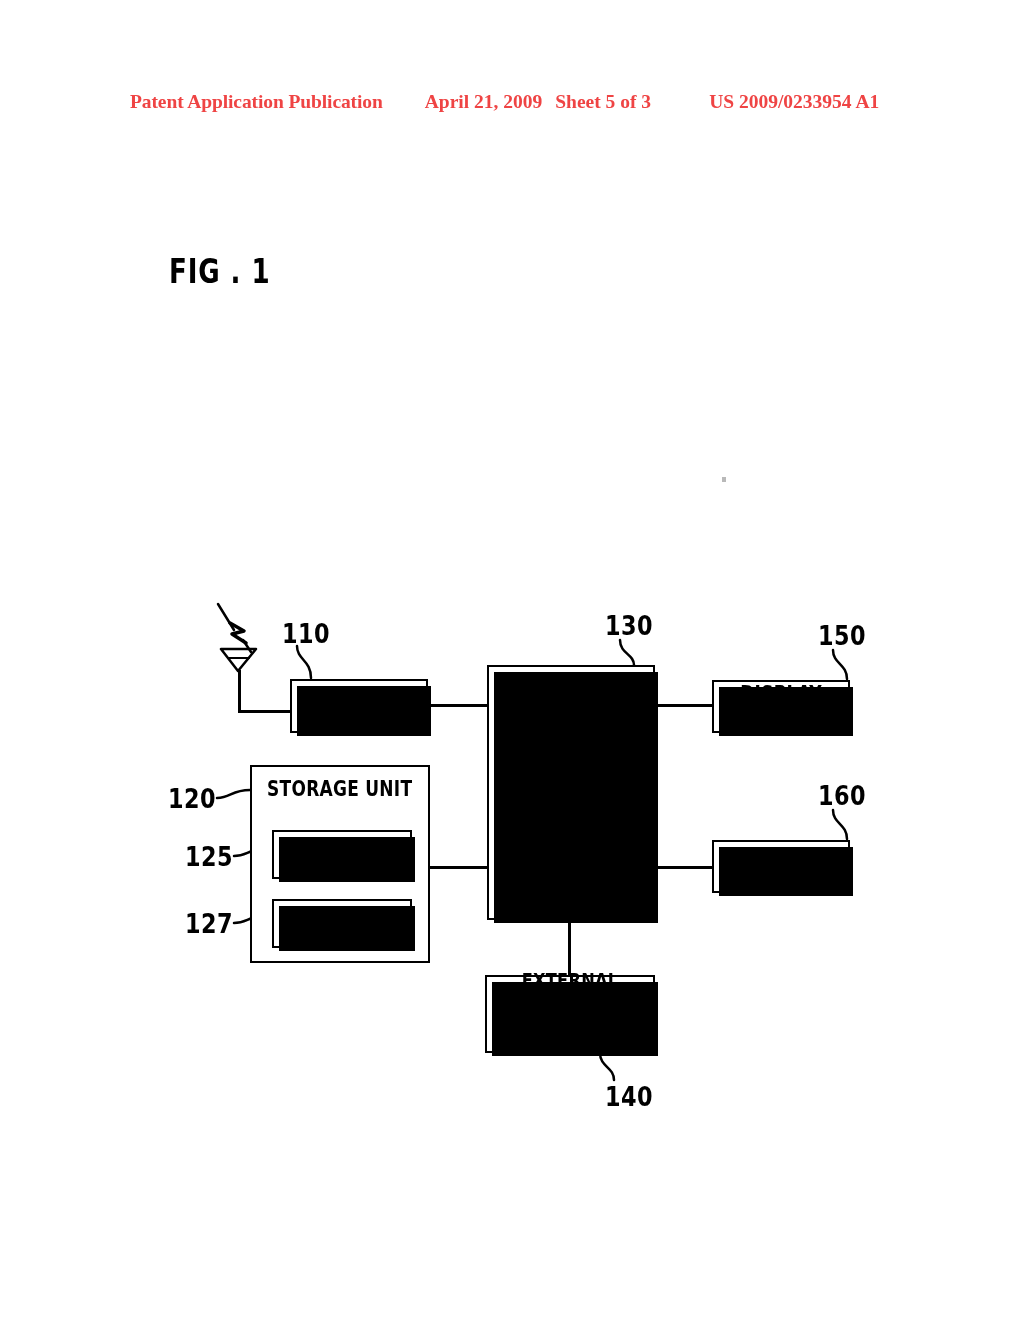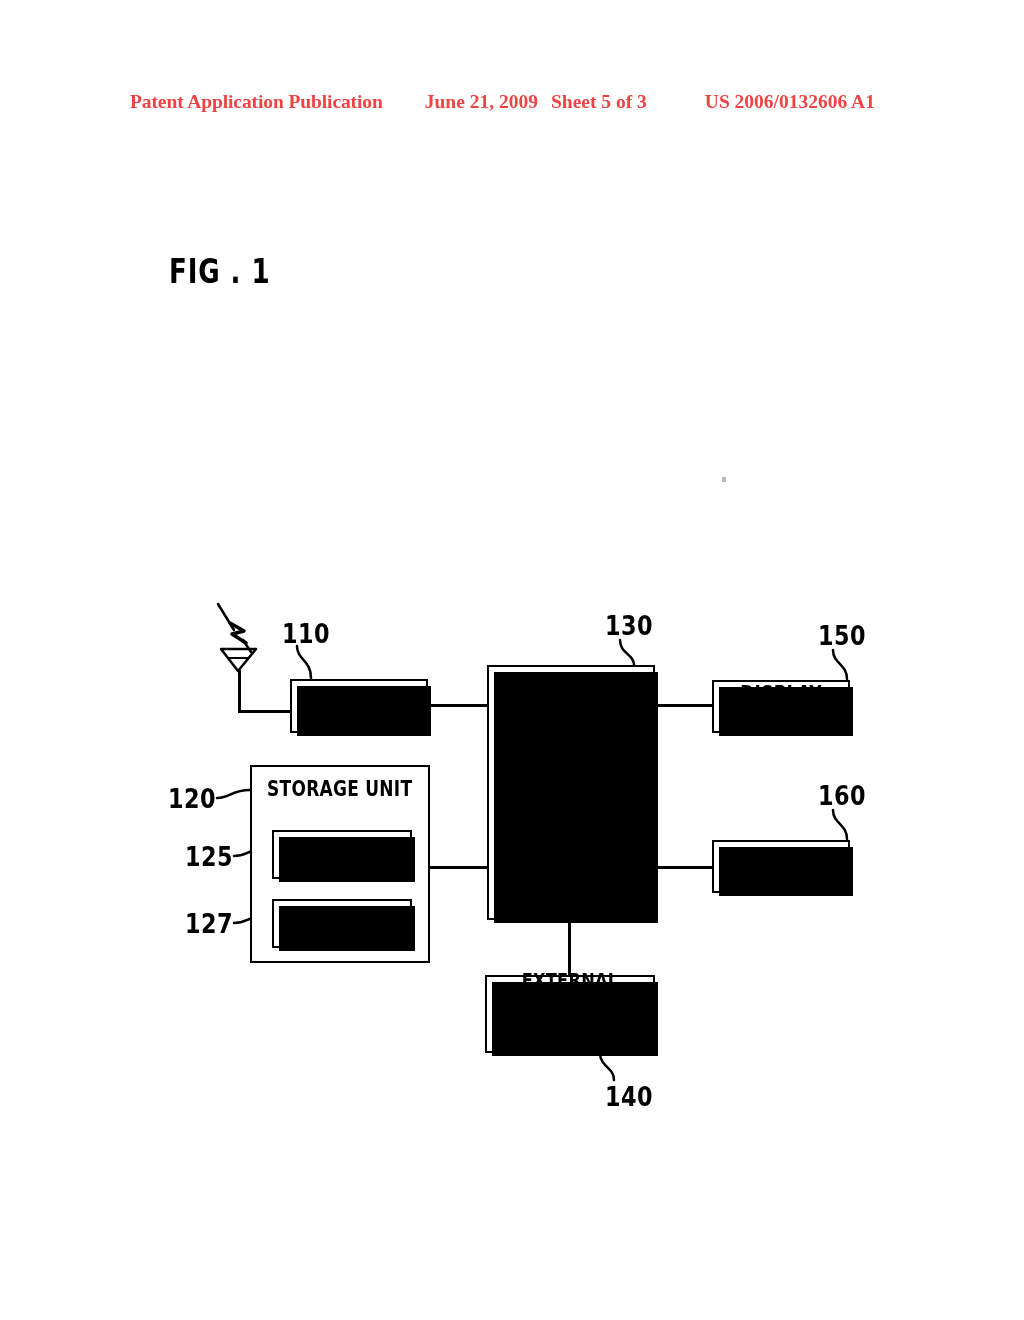--- a/index.html
+++ b/index.html
@@ -158,23 +158,23 @@
     z-index: 1;
   }
 </style>
 </head>
 <body>
 
 <div id="page">
 
   <div id="page-header">
     <span class="hdr-pub">Patent Application Publication</span>
-    <span class="hdr-date">June 21, 2009</span>
+    <span class="hdr-date">April 21, 2009</span>
     <span class="hdr-sheet">Sheet 5 of 3</span>
-    <span class="hdr-num">US 2006/0132606 A1</span>
+    <span class="hdr-num">US 2009/0233954 A1</span>
   </div>
 
   <div id="fig-label">FIG . 1</div>
 
   <div id="scan-speck"></div>
 
   <div id="diagram">
 
     <div class="wire v" style="left:238px; top:670px; height:42px;"></div>
     <div class="wire h" style="left:238px; top:710px; width:54px;"></div>

